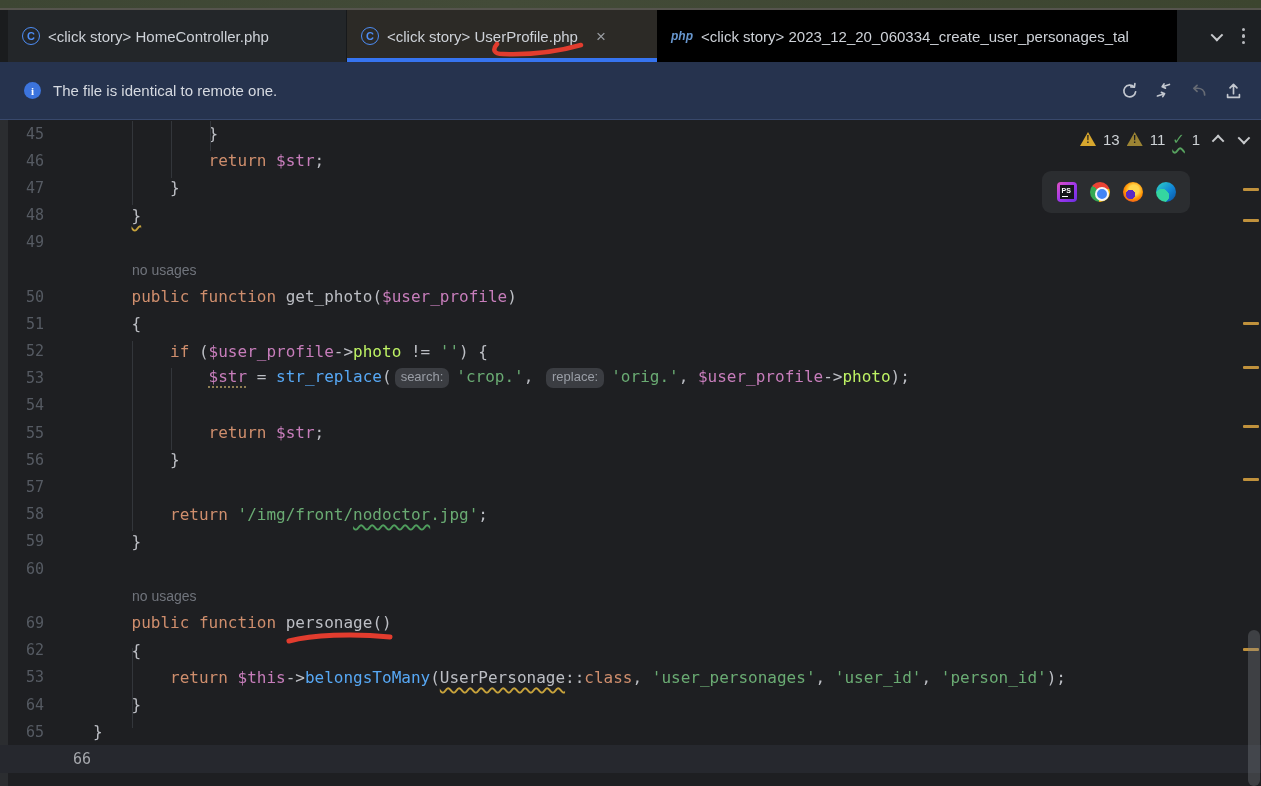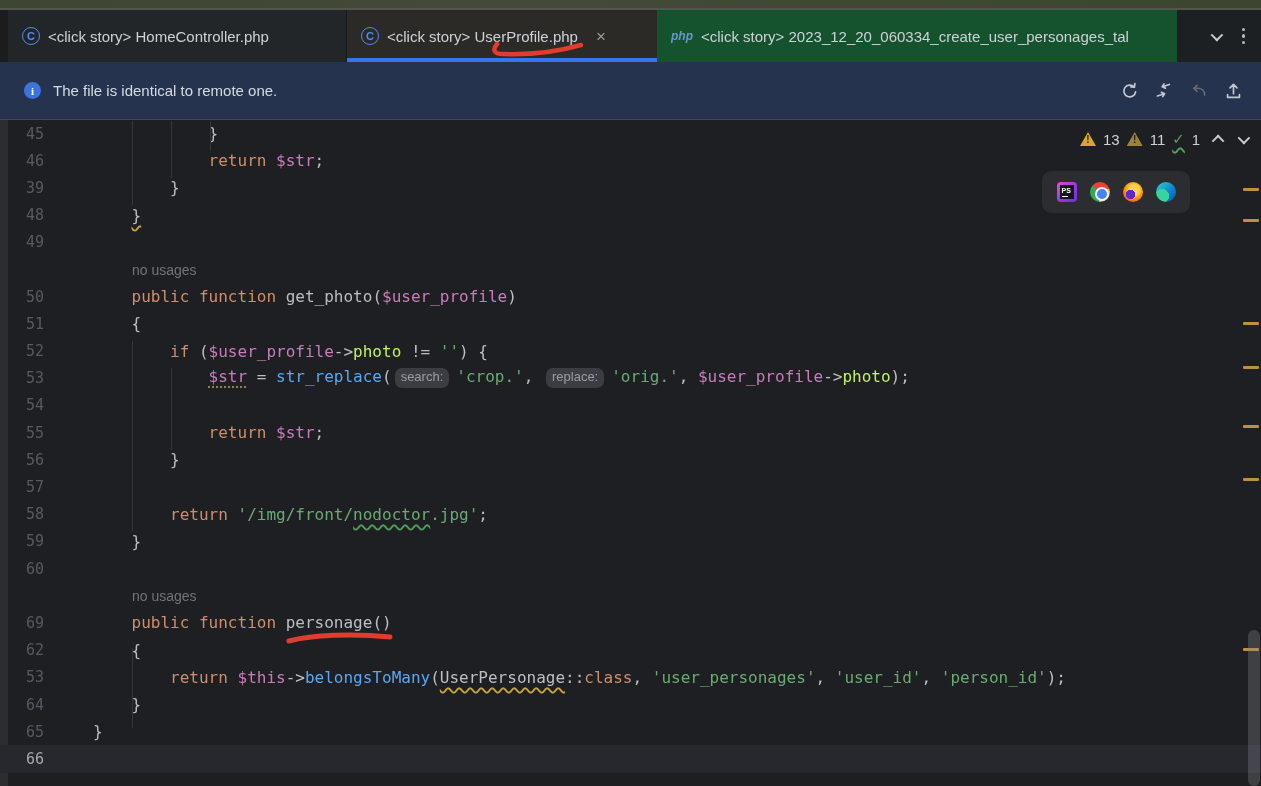--- a/index.html
+++ b/index.html
@@ -13,21 +13,21 @@
   .top-divider { position:absolute; left:0; top:8px; width:100%; height:2px; background:#56544e; }
 
   .tabbar { position:absolute; left:0; top:10px; width:100%; height:52px; background:#1d2023;
             display:flex; align-items:stretch; }
   .tab-left-notch { width:8px; background:#1a1c1e; }
   .tab { display:flex; align-items:center; gap:8px; padding:0 14px; font-size:15px;
          color:#ced2d8; position:relative; cursor:pointer; white-space:nowrap; overflow:hidden; }
   .tab1 { width:339px; background:#232629; border-right:1px solid #17191b; }
   .tab2 { width:310px; background:#2c2a26; }
   .tab2 .active-bar { position:absolute; left:0; bottom:0; width:100%; height:4px; background:#3674f0; }
-  .tab3 { width:520px; background:#14532d; }
+  .tab3 { width:520px; background:#000000; }
   .tab-rest { flex:1; background:#1d2023; display:flex; align-items:center;
               justify-content:flex-end; gap:22px; padding-right:16px; }
 
   .class-icon { width:18px; height:18px; border:1.7px solid #4d8df5; border-radius:50%;
                 color:#4d8df5; font-size:11px; font-weight:bold; display:inline-flex;
                 align-items:center; justify-content:center; flex:0 0 auto; }
   .php-icon { color:#6897cf; font-style:italic; font-weight:bold; font-size:12px; flex:0 0 auto; }
   .close-x { color:#9a9da2; font-size:17px; margin-left:10px; line-height:1; }
 
   .chev { width:9px; height:9px; border-right:2px solid #c8cacd; border-bottom:2px solid #c8cacd;
@@ -46,21 +46,21 @@
   .banner-text { color:#d6dae1; font-size:15px; margin-left:12px; }
   .banner-actions { margin-left:auto; display:flex; align-items:center; gap:16px; }
   .banner-actions svg { display:block; }
 
   
   .editor { position:absolute; left:0; top:120px; width:100%; height:666px; background:#1e1f22;
             font-family:"DejaVu Sans Mono", monospace; font-size:16px; }
   .left-strip { position:absolute; left:0; top:0; width:8px; height:100%; background:#2b2d30; }
   .rows { position:absolute; left:0; top:0; width:100%; }
   .row { display:flex; height:27.2px; align-items:center; }
-  .row.current { background:#26282e; }
+  .row.current { background:#26282e;padding-left:47px; }
   .ln { width:93px; padding-right:49px; text-align:right; color:#565b63; font-size:15px; flex:0 0 auto; }
   .row.current .ln { color:#a6a8ad; }
   .code { white-space:pre; flex:1; color:#bcbec4; }
 
   .tk-p  { color:#bcbec4; }
   .tk-k  { color:#cf8e6d; }
   .tk-s  { color:#6aab73; }
   .tk-v  { color:#c77dbb; }
   .tk-f  { color:#57a8f5; }
   .tk-pr { color:#bef264; }
@@ -181,21 +181,21 @@
     <div class="rows">
         <div class="row">
           <div class="ln">45</div>
           <div class="code"><span class="tk-p">            }</span></div>
         </div>
         <div class="row">
           <div class="ln">46</div>
           <div class="code"><span class="tk-p">            </span><span class="tk-k">return</span><span class="tk-p"> </span><span class="tk-v">$str</span><span class="tk-p">;</span></div>
         </div>
         <div class="row">
-          <div class="ln">39</div>
+          <div class="ln">47</div>
           <div class="code"><span class="tk-p">        }</span></div>
         </div>
         <div class="row">
           <div class="ln">48</div>
           <div class="code"><span class="tk-p">    </span><span class="tk-p u-warn">}</span></div>
         </div>
         <div class="row">
           <div class="ln">49</div>
           <div class="code"></div>
         </div>

